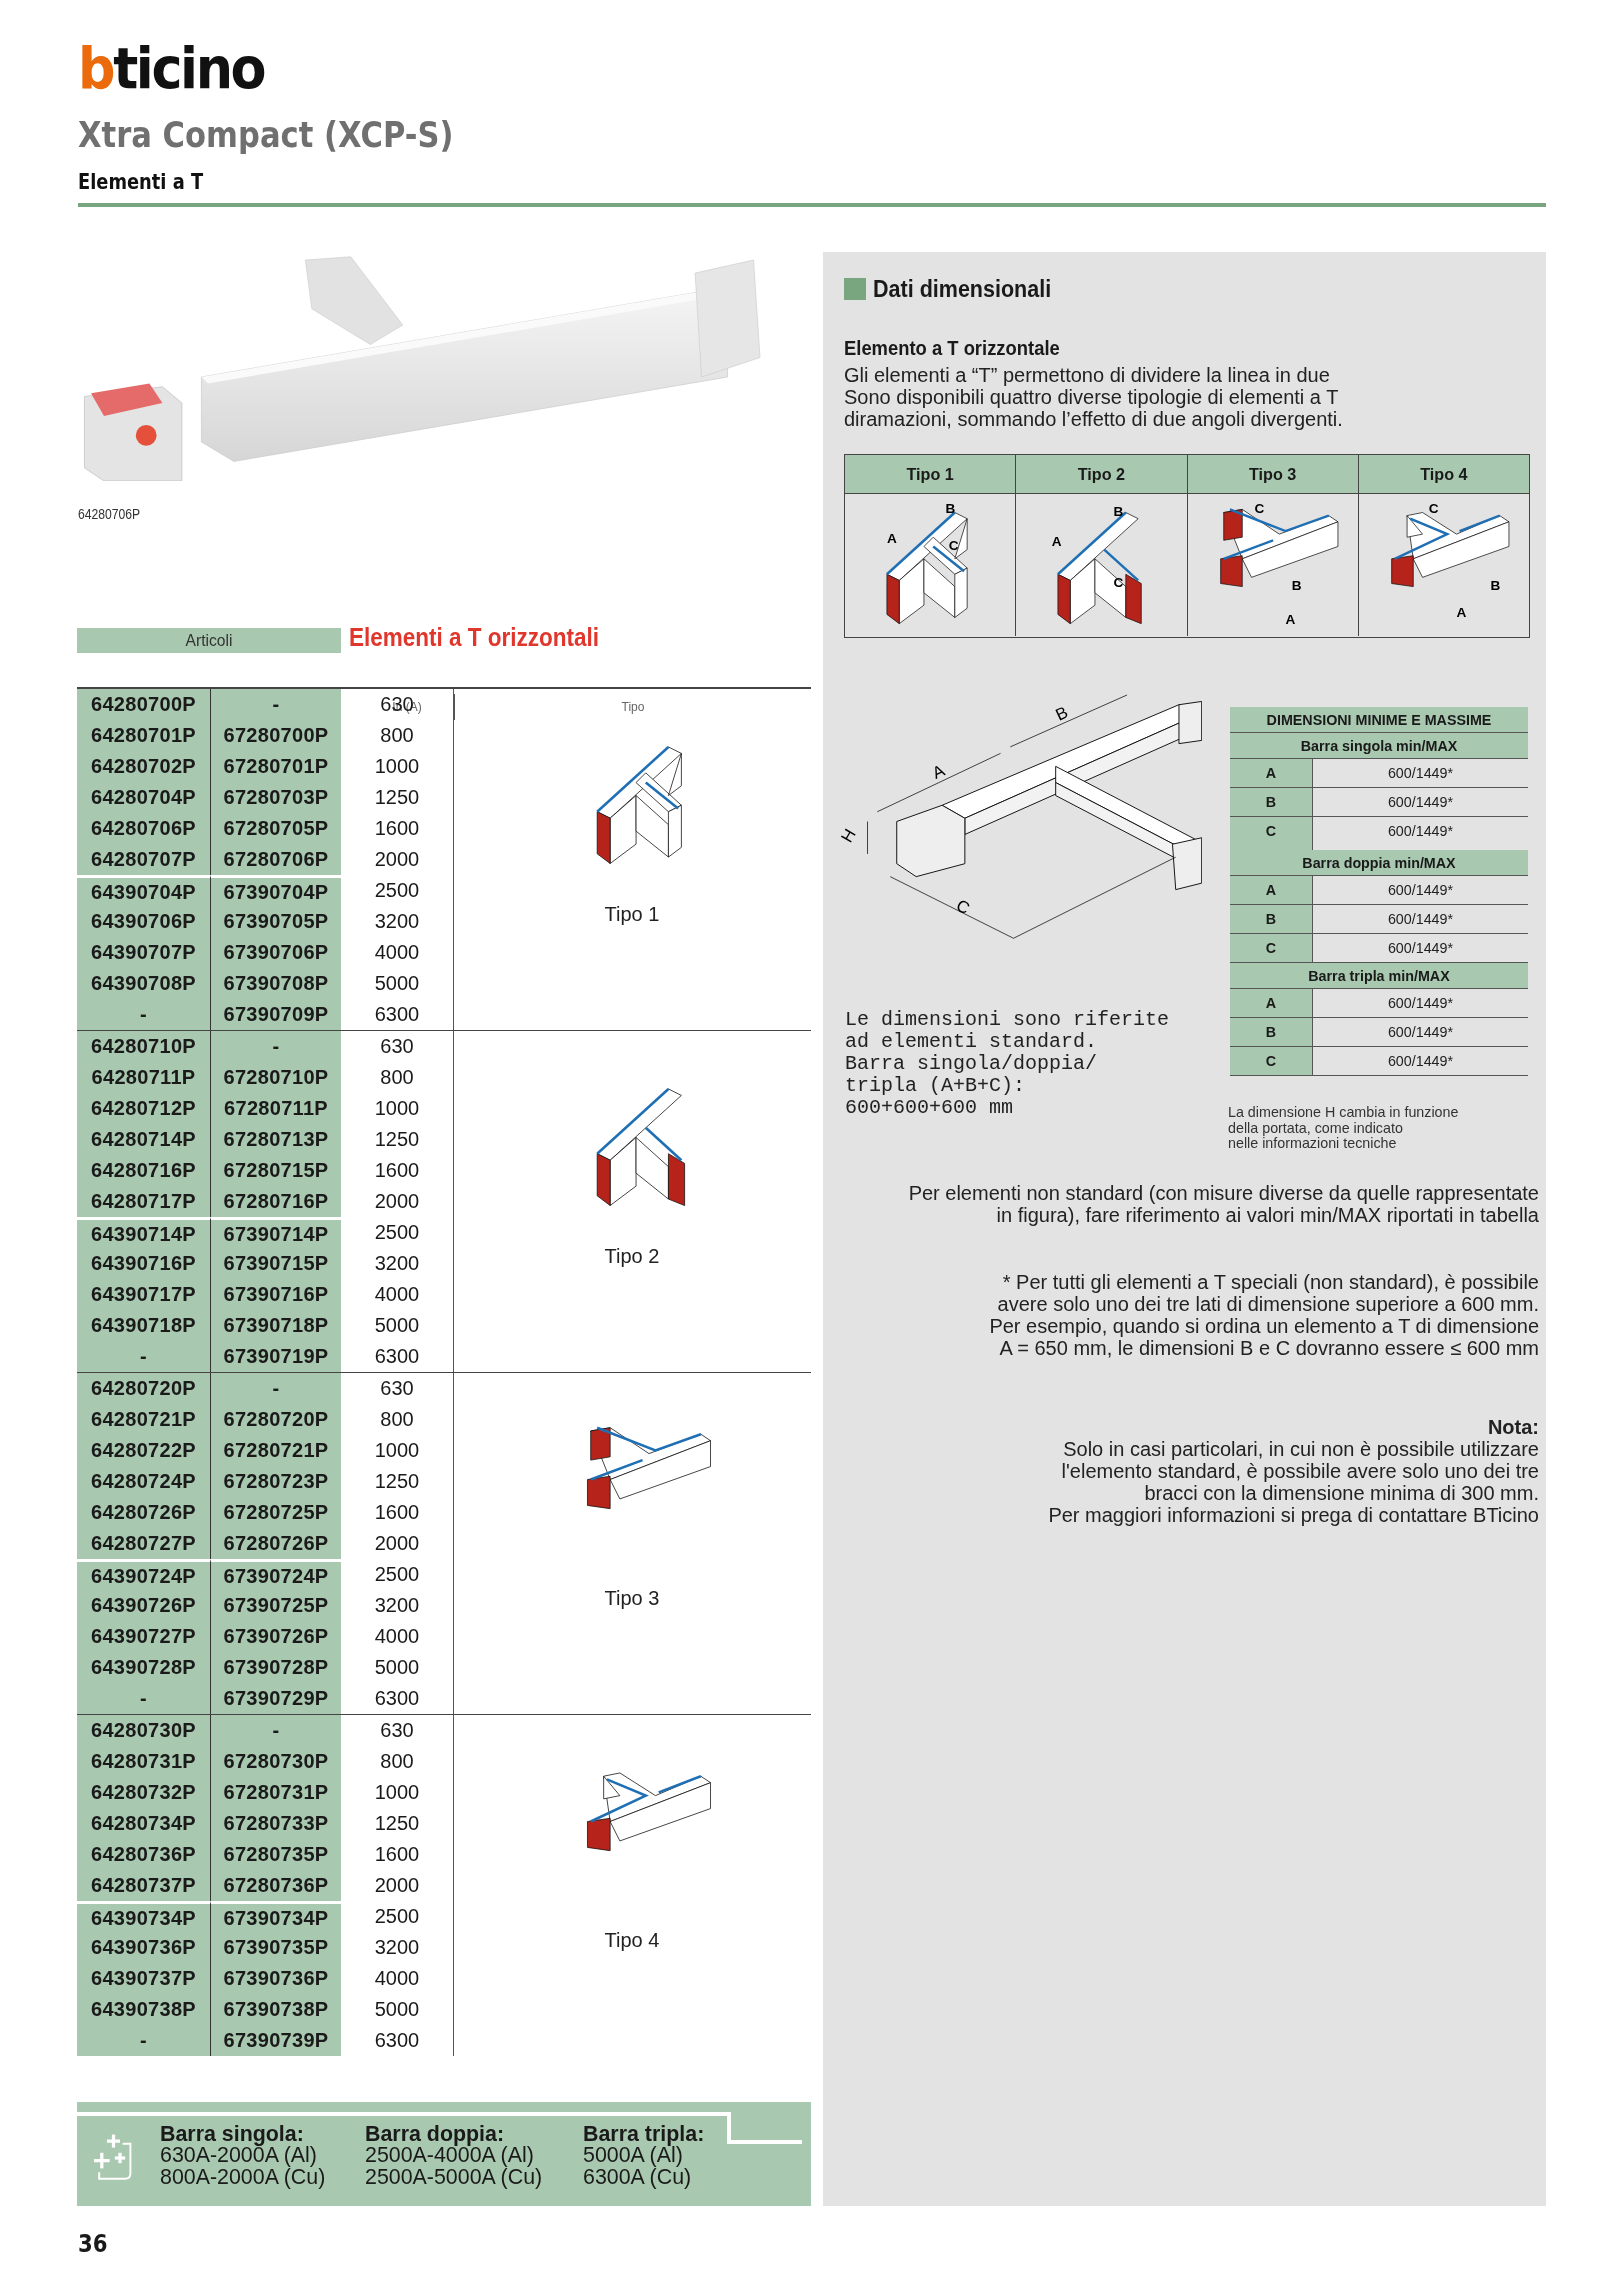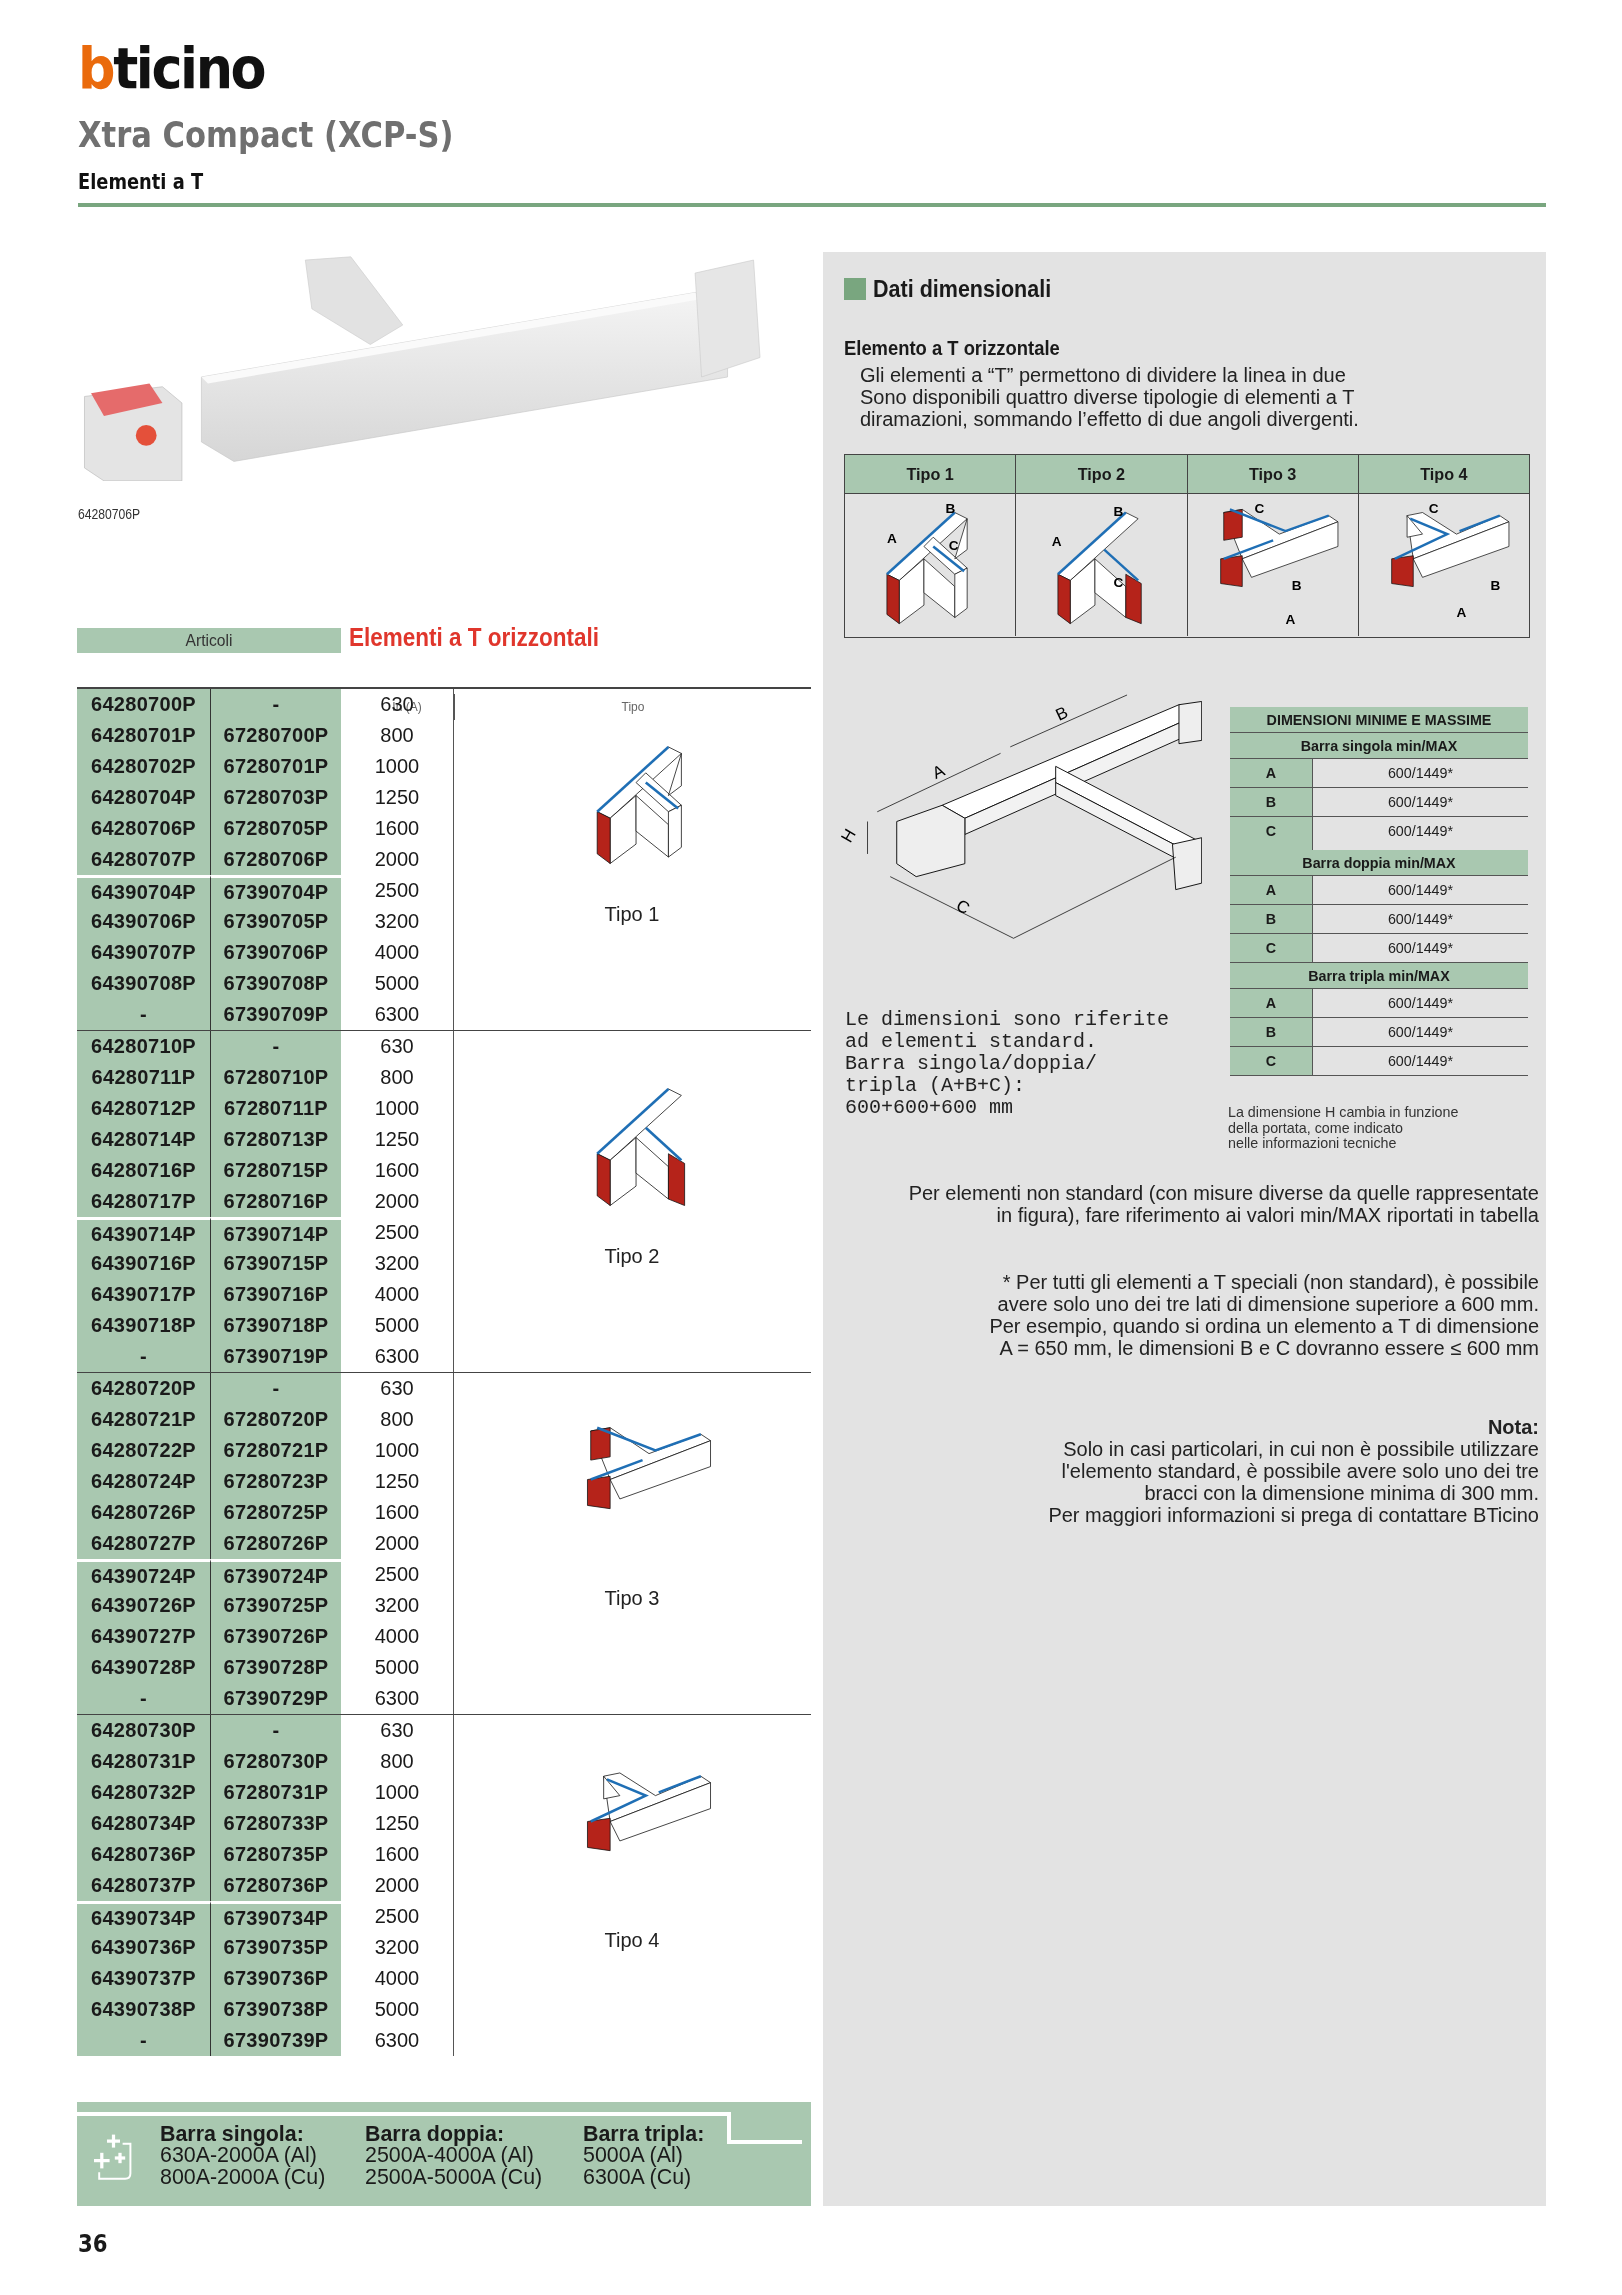--- a/index.html
+++ b/index.html
@@ -51,21 +51,21 @@
   .band-col { top: 2124px; font-size: 21.4px; line-height: 21.4px; }
   .band-col .h { font-weight: bold; }
   .page-num { left: 78px; top: 2229px; font-size: 25px; font-weight: bold; font-family: "DejaVu Sans", sans-serif; transform: scaleX(0.85); transform-origin: left; }
 
   
   .panel { left: 823px; top: 252px; width: 723px; height: 1954px; background: #e3e3e3; }
   .p-square { left: 844px; top: 278px; width: 22px; height: 22px; background: #79a67f; }
   .p-title { left: 873px; top: 276px; font-size: 23.4px; font-weight: bold; transform: scaleX(0.92); transform-origin: left; white-space: nowrap; }
   .p-sub { left: 844px; top: 337px; font-size: 20px; font-weight: bold; transform: scaleX(0.92); transform-origin: left; white-space: nowrap; }
   .p-intro { left: 844px; top: 364px; width: 689px; font-size: 20px; line-height: 22px; color: #222; }
-  .p-intro div { white-space: nowrap; margin-left: 16px; }
+  .p-intro div { white-space: nowrap; }
 
   .tipo-tbl { left: 844px; top: 454px; width: 686px; height: 184px; border: 1.3px solid #444; }
   .tipo-tbl .hrow { display: flex; height: 39px; background: #a9c8b0; border-bottom: 1.3px solid #444; }
   .tipo-tbl .hrow div { flex: 1; text-align: center; line-height: 39px; font-size: 16.2px; font-weight: bold; border-left: 1.3px solid #444; }
   .tipo-tbl .hrow div:first-child { border-left: none; }
   .tipo-tbl .brow { display: flex; height: 142px; }
   .tipo-tbl .brow div { flex: 1; border-left: 1.3px solid #444; position: relative; }
   .tipo-tbl .brow div:first-child { border-left: none; }
   .tipo-tbl svg { position: absolute; left: 0; top: 0; width: 100%; height: 100%; }
 

